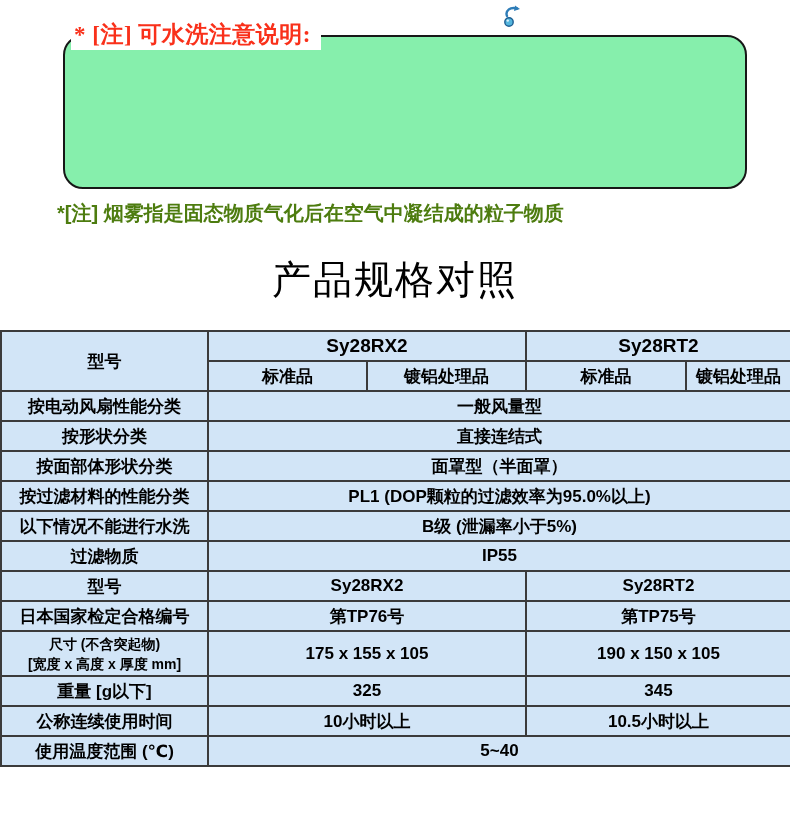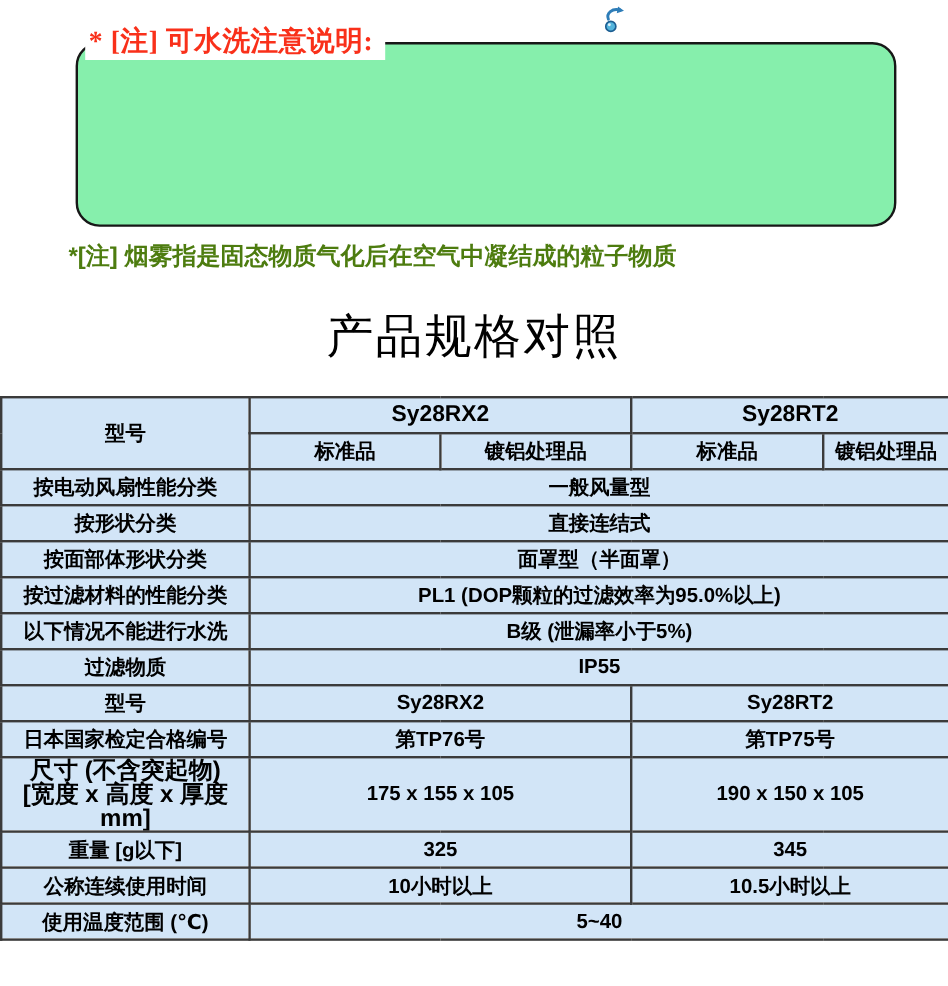--- a/index.html
+++ b/index.html
@@ -85,21 +85,21 @@
     vertical-align: middle;
     font-size: 17px;
     font-weight: 700;
     color: #000;
     padding: 0 2px;
     height: 30px;
     overflow: hidden;
   }
   table.spec td.model-name { font-size: 19px; }
   table.spec td.tall { height: 45px; }
-  table.spec td.label-2line { font-size: 20px; line-height: 20px; }
+  table.spec td.label-2line { font-size: 14px; line-height: 20px; }
 </style>
 </head>
 <body>
 
 <svg class="drop-icon" viewBox="0 0 24 26">
   <path d="M6 13 C4 8, 9 3.5, 16 5.5" fill="none" stroke="#2e7db8" stroke-width="2.4" stroke-linecap="round"></path>
   <path d="M14 2.5 L19 6 L13 8 Z" fill="#2e7db8"></path>
   <circle cx="8" cy="19" r="4.2" fill="#54b5dd" stroke="#1d5e92" stroke-width="1.4"></circle>
   <circle cx="6.8" cy="17.6" r="1.2" fill="#dff2fb"></circle>
 </svg>

